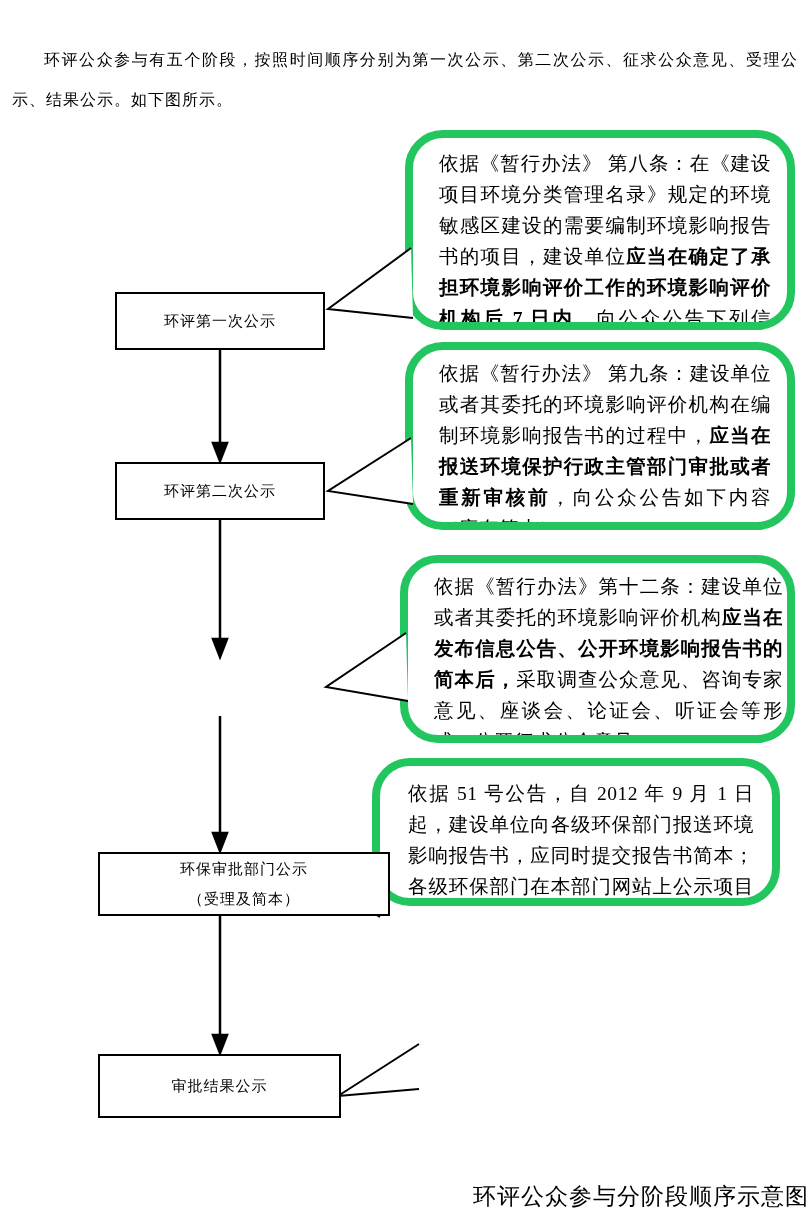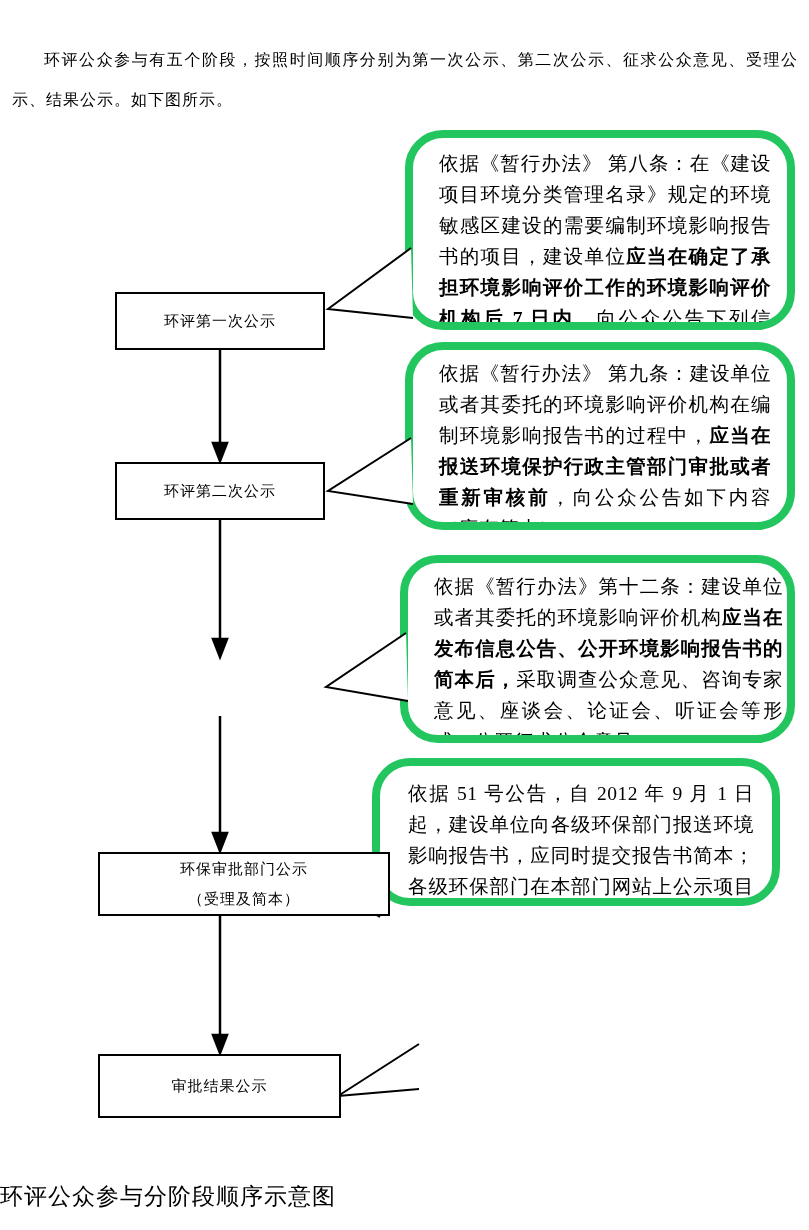--- a/index.html
+++ b/index.html
@@ -42,21 +42,21 @@
   .bubble p{margin:0;}
   .bubble b{font-weight:bold;}
   .bubble1{left:405px;top:130px;width:390px;height:200px;padding:10px 16px 4px 26px;}
   .bubble2{left:405px;top:342px;width:390px;height:188px;padding:8px 16px 4px 26px;}
   .bubble3{left:400px;top:555px;width:395px;height:188px;padding:8px 4px 4px 26px;}
   .bubble4{left:372px;top:758px;width:408px;height:148px;padding:12px 18px 4px 28px;}
   .bubble5{left:413px;top:973px;width:365px;height:135px;padding:8px 16px 4px 26px;}
   .overlay{position:absolute;left:0;top:0;pointer-events:none;}
   .caption{
     position:absolute;left:0;top:1158px;width:809px;
-    text-align:left;font-size:23px;letter-spacing:1px;
+    text-align:right;font-size:23px;letter-spacing:1px;
   }
 </style>
 </head>
 <body>
 
 <div class="page">
 
   <p class="intro">环评公众参与有五个阶段，按照时间顺序分别为第一次公示、第二次公示、征求公众意见、受理公示、结果公示。如下图所示。</p>
 
   <div class="bubble bubble1">

